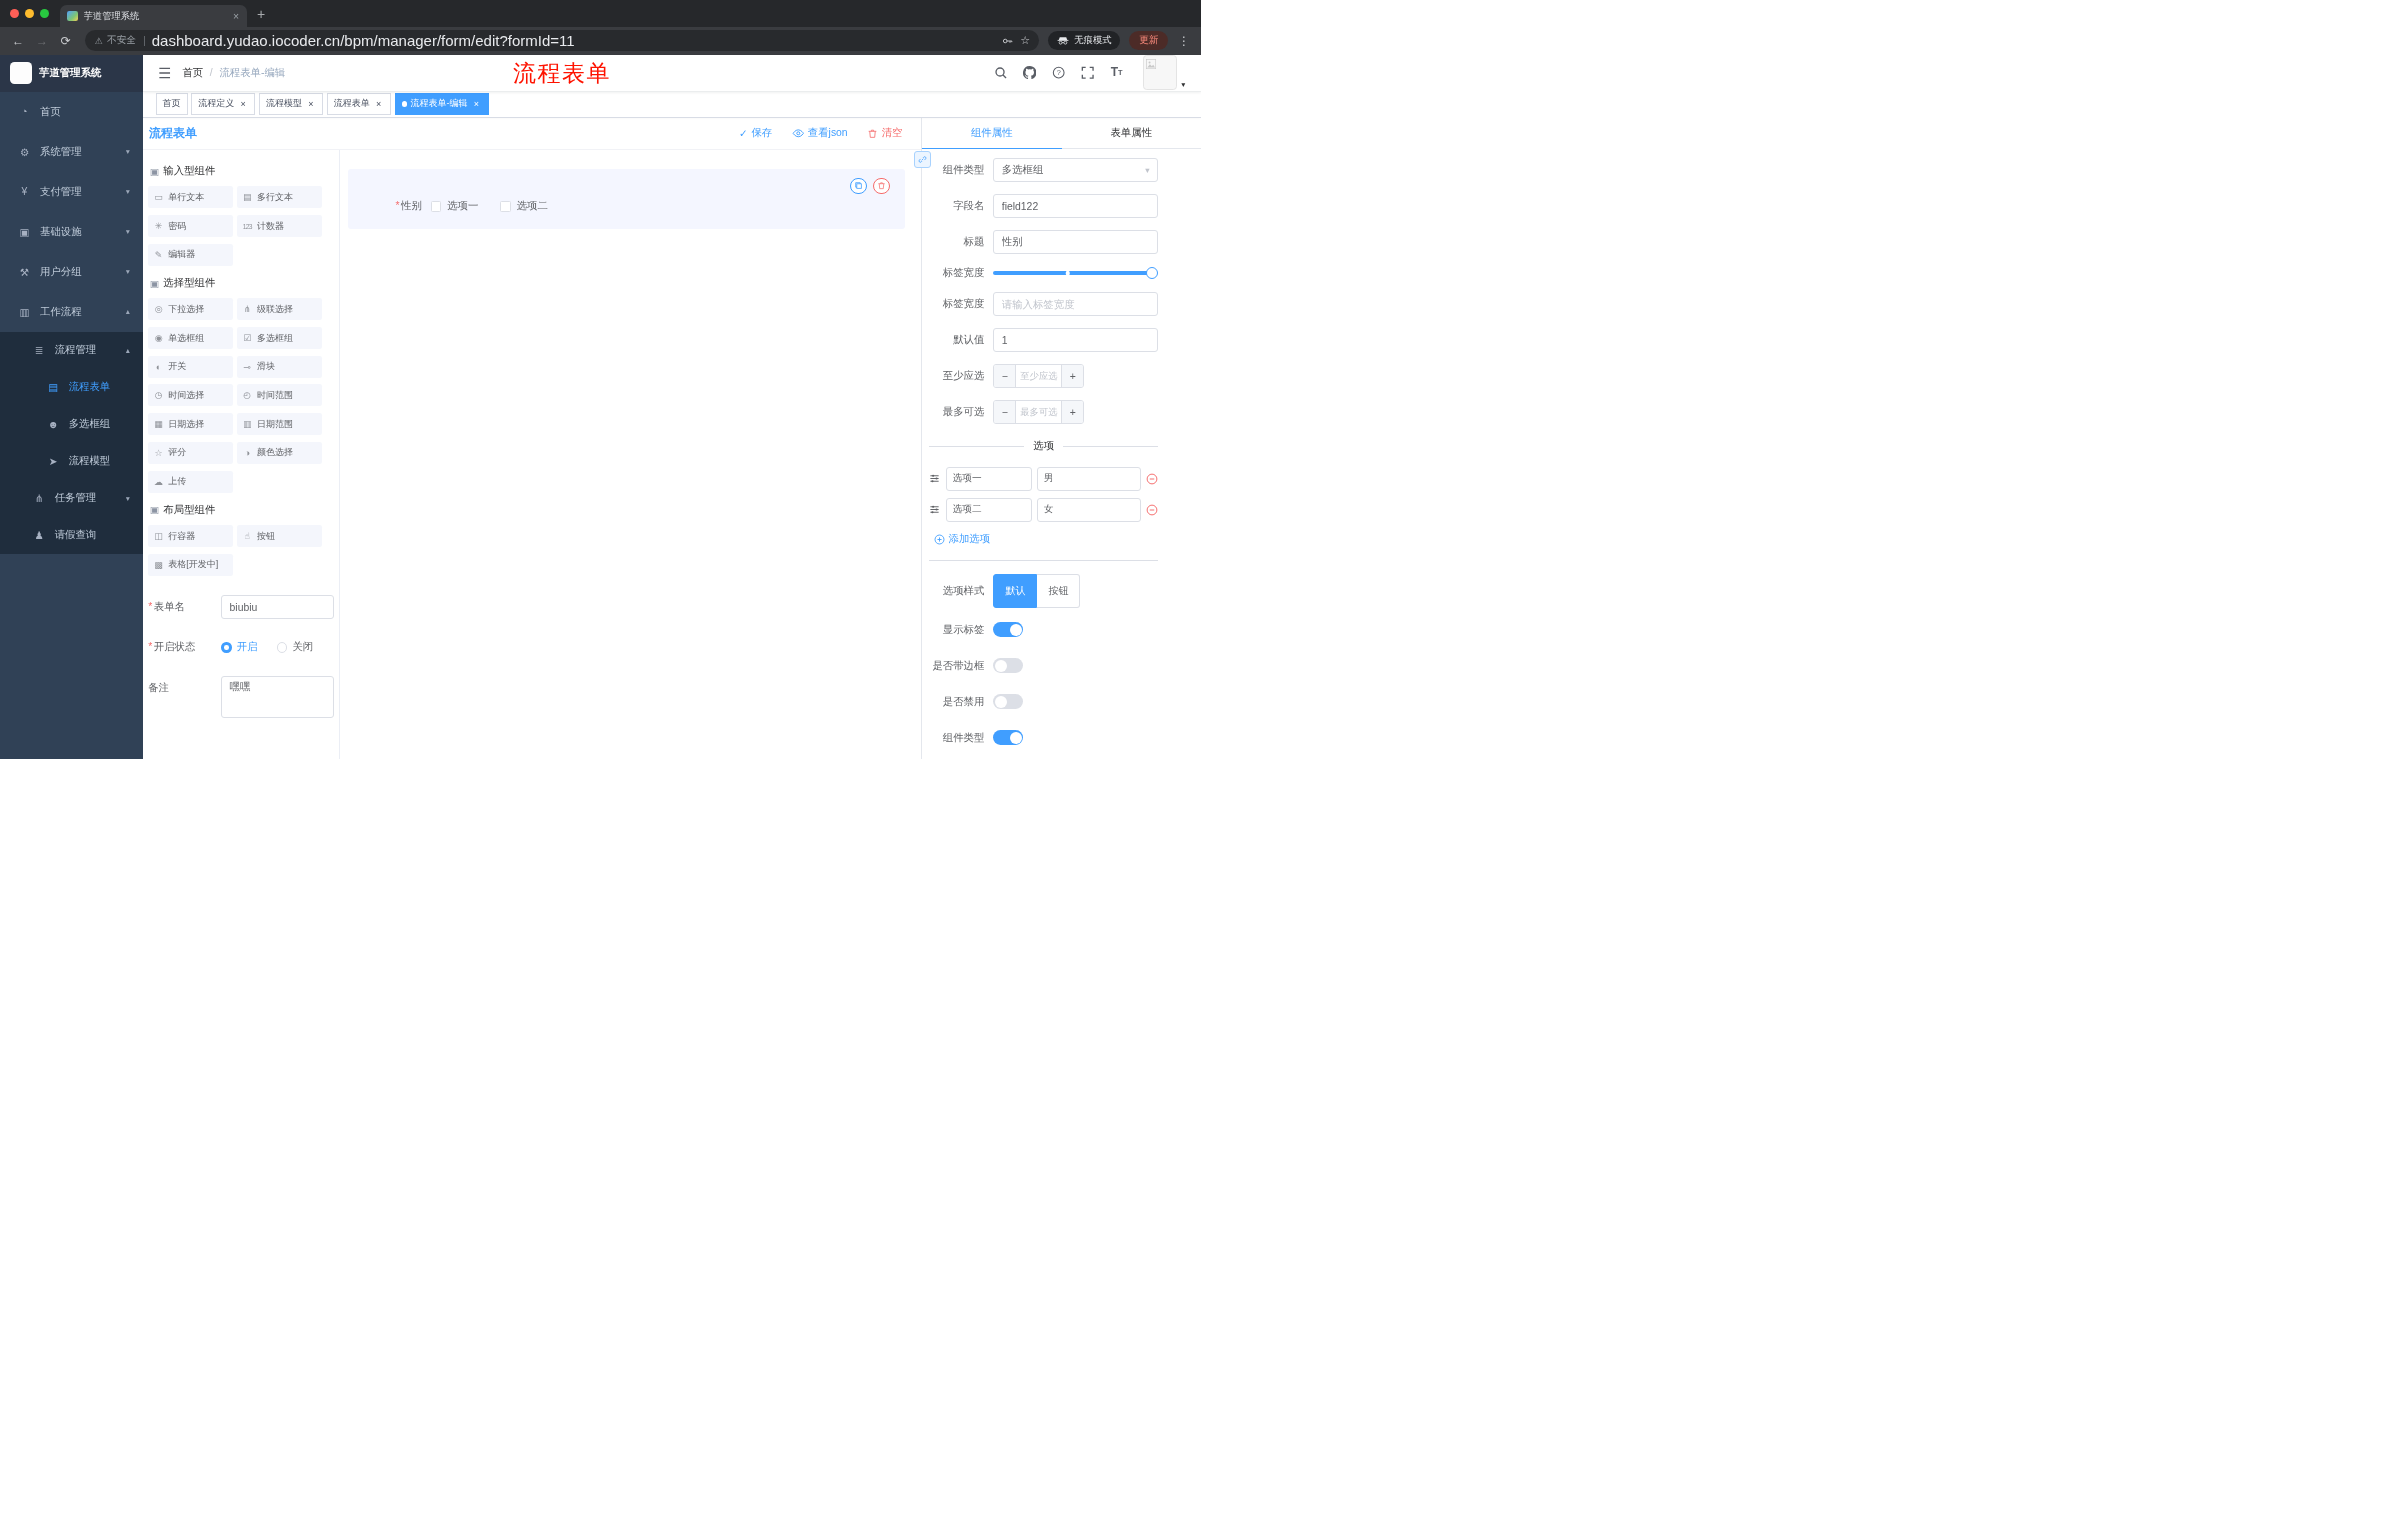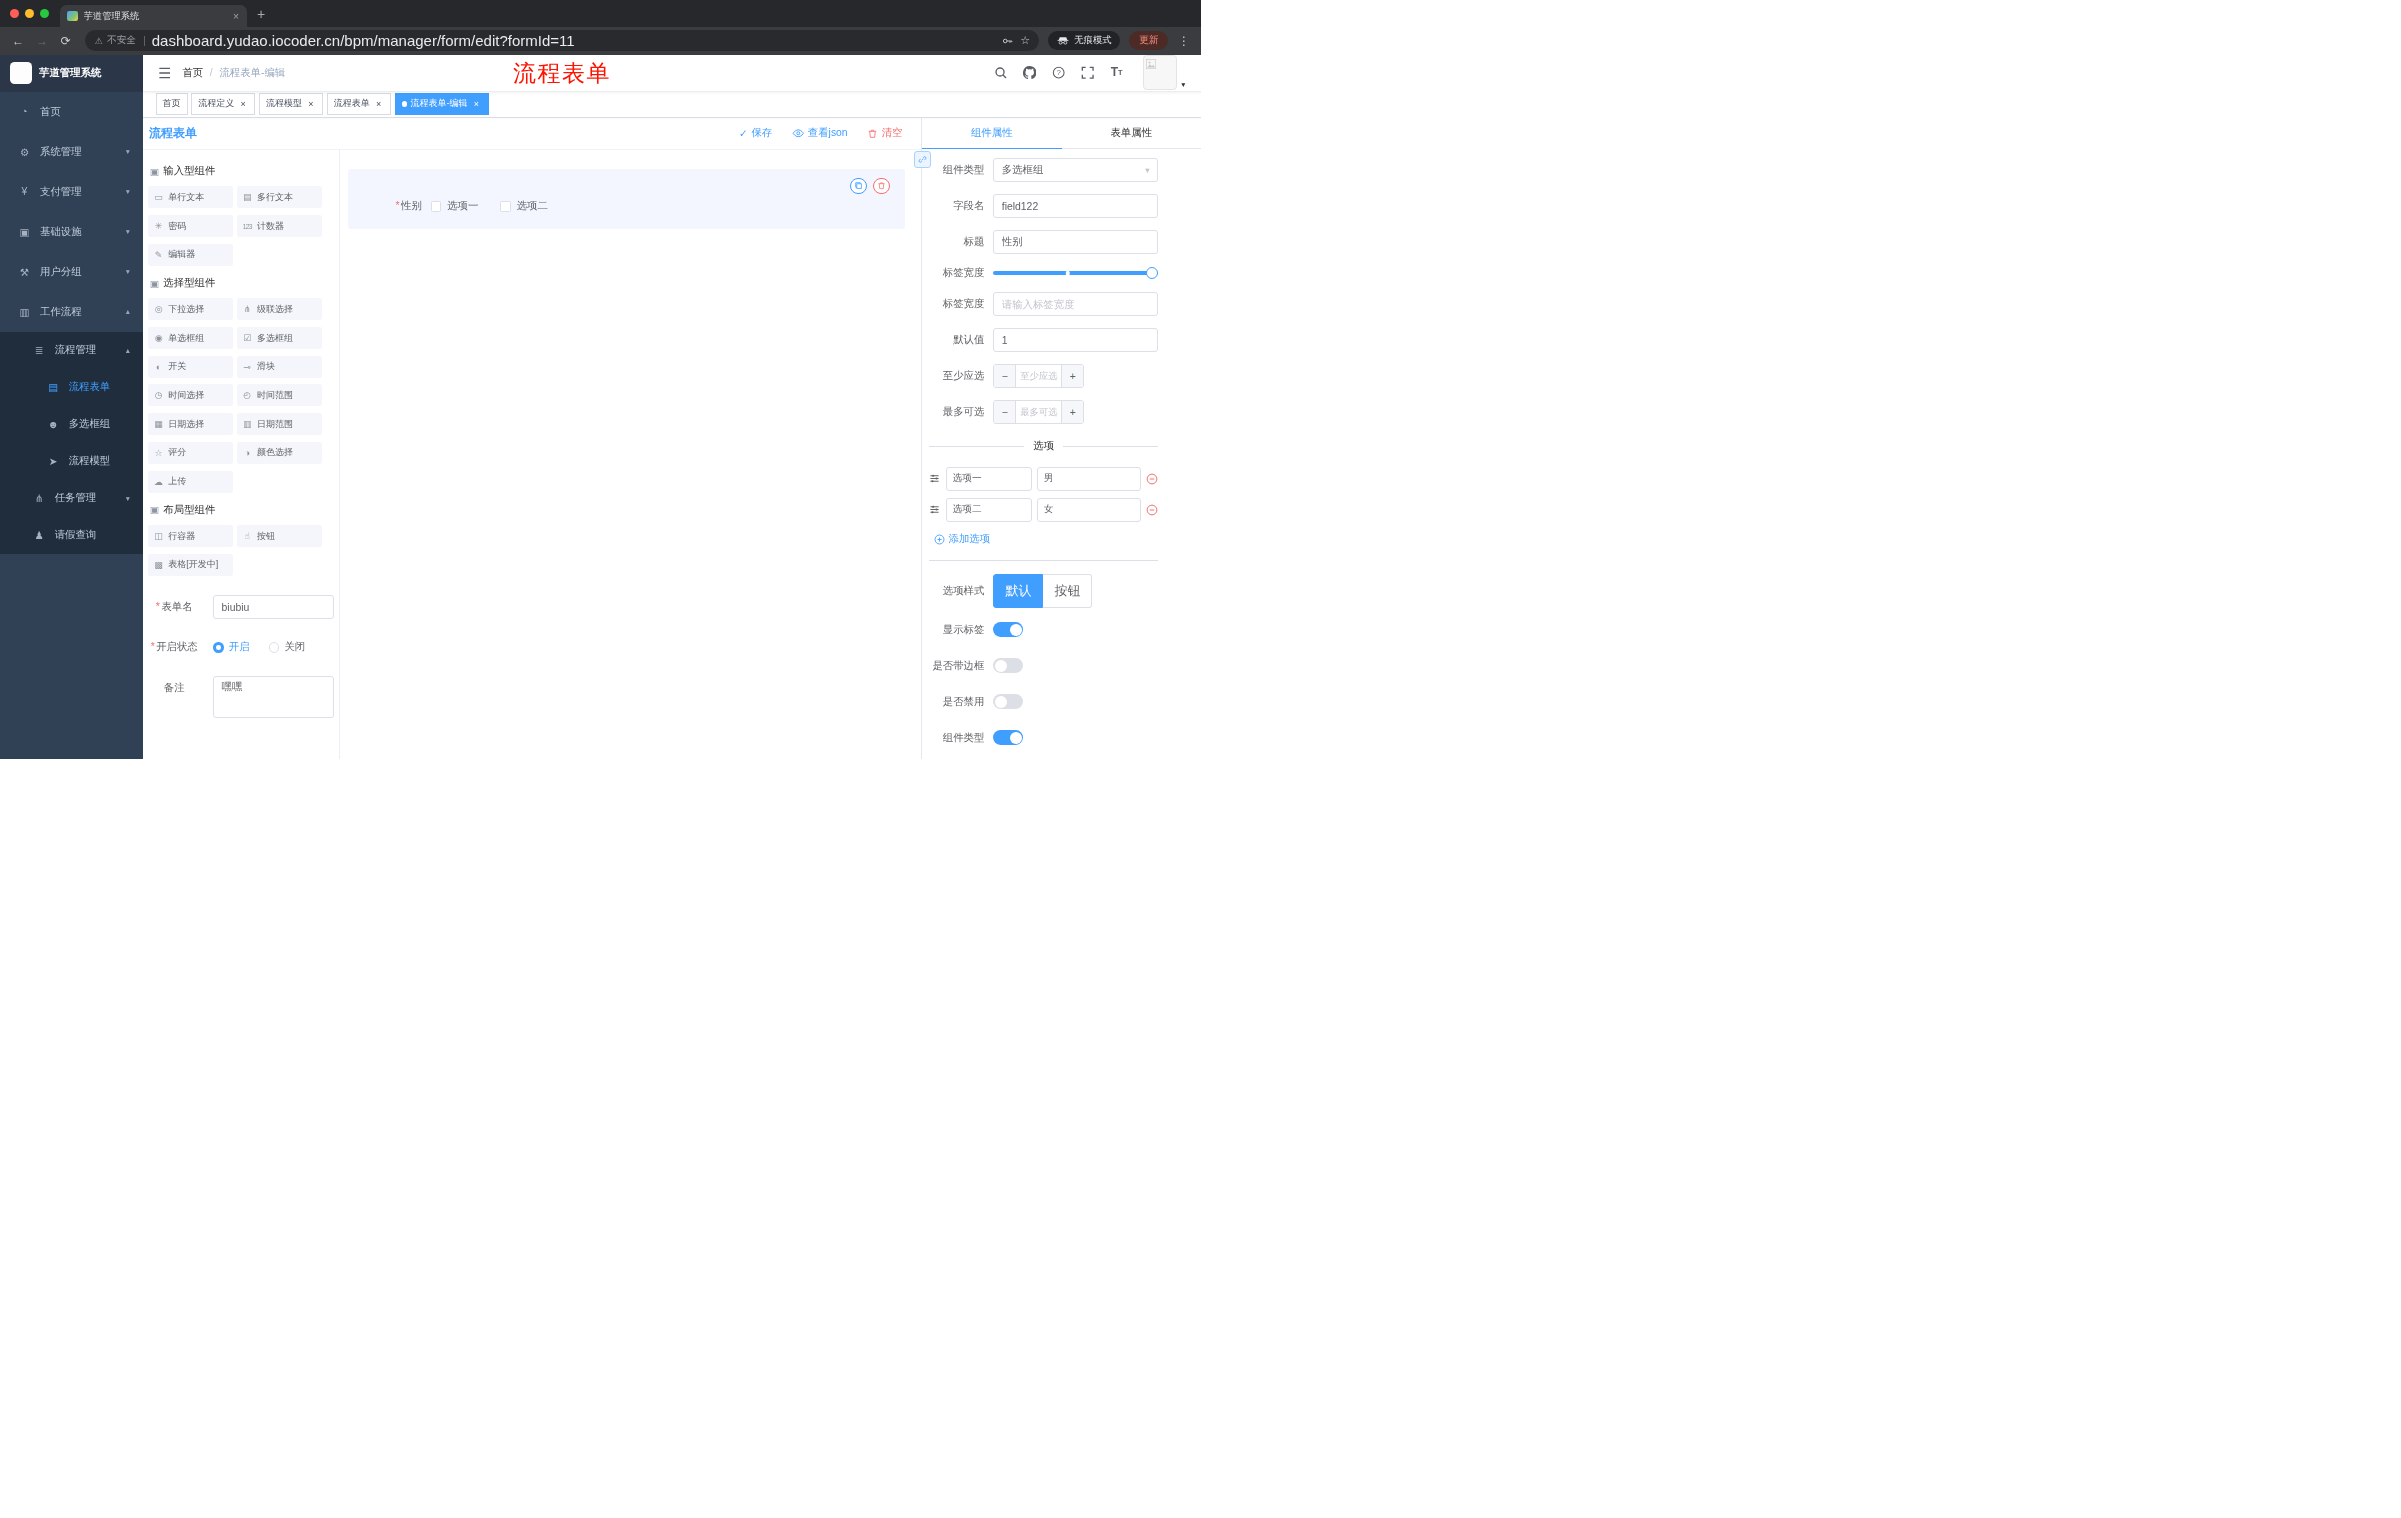--- a/index.html
+++ b/index.html
@@ -96,21 +96,21 @@
   .left-col{width:186px;border-right:0.7px solid #ebeef5;padding:7.4px 5.2px 0 5.2px;flex-shrink:0;overflow:hidden}
   .sec-head{display:flex;align-items:center;gap:4.5px;font-size:10.4px;color:#303133;margin:7.4px 0 8.2px 1.5px}
   .sec-icon{color:#8c94a3;font-size:9.7px}
   .chips{display:grid;grid-template-columns:85px 85px;gap:6.7px 3.7px;margin-bottom:10.4px}
   .chip{height:22px;background:#f4f6fc;border-radius:2.2px;display:flex;align-items:center;gap:4.5px;
        padding:0 5.2px;font-size:9px;color:#606266;cursor:move;white-space:nowrap;overflow:hidden}
   .chip-icon{color:#909399;font-size:9px;width:10.4px;text-align:center;flex-shrink:0}
   .chip-icon.tiny{font-size:6.7px;letter-spacing:-0.7px}
   .meta{margin-top:19.3px}
   .meta-row{display:flex;margin-bottom:16.3px;align-items:flex-start}
-  .meta-label{width:52px;text-align:center;font-size:10.4px;color:#606266;margin-right:13px;line-height:24px;flex-shrink:0;white-space:nowrap}
+  .meta-label{width:52px;text-align:left;font-size:10.4px;color:#606266;margin-right:21px;line-height:24px;flex-shrink:0;white-space:nowrap}
   .star-req{color:#f56c6c;margin-right:1.5px}
   .el-input{height:24px;width:100%;border:0.7px solid #dcdfe6;border-radius:3px;padding:0 7.4px;font-size:10.4px;
        color:#606266;outline:none;background:#fff;font-family:inherit;box-sizing:border-box}
   input::placeholder,textarea::placeholder{color:#c0c4cc}
   .el-textarea{height:42px;width:100%;border:0.7px solid #dcdfe6;border-radius:3px;padding:3.7px 7.4px;font-size:10.4px;
        color:#606266;resize:none;outline:none;font-family:inherit;box-sizing:border-box}
   .meta-ctl{flex:1}
   .radio-line{display:flex;align-items:center;gap:19.3px;height:24px}
   .radio{display:flex;align-items:center;gap:5.2px;font-size:10.4px;color:#606266;cursor:pointer}
   .rdot{width:10.4px;height:10.4px;border-radius:50%;border:0.7px solid #dcdfe6;background:#fff;box-sizing:border-box}
@@ -160,21 +160,21 @@
   .pdivider{display:flex;align-items:center;gap:9px;margin:15px 0 13.4px;color:#303133;font-size:10.4px}
   .pdivider::before,.pdivider::after{content:"";flex:1;height:0.7px;background:#dcdfe6}
   .opt-row{display:flex;align-items:center;gap:5.2px;margin-bottom:7.4px}
   .opt-input{height:24px;border:0.7px solid #dcdfe6;border-radius:3px;padding:0 6px;font-size:9.7px;color:#606266;
        min-width:0;font-family:inherit;outline:none;box-sizing:border-box}
   .opt-label-input{width:86px;flex-shrink:0}
   .opt-value-input{flex:1}
   .add-opt{display:flex;align-items:center;gap:3.7px;color:#409eff;font-size:10.4px;margin:10.4px 0 3px 4.5px;cursor:pointer}
   hr.plain{border:none;border-top:0.7px solid #dcdfe6;margin:13.4px 0}
   .segmented{display:flex}
-  .seg{height:23px;display:flex;align-items:center;padding:16px 11px;font-size:13px;border:0.7px solid #dcdfe6;
+  .seg{height:23px;display:flex;align-items:center;padding:16px 11px;font-size:10px;border:0.7px solid #dcdfe6;
        cursor:pointer;box-sizing:border-box}
   .seg.first{border-radius:3px 0 0 3px}
   .seg.last{border-radius:0 3px 3px 0;border-left:none;color:#606266;background:#fff}
   .seg.active{background:#409eff;border-color:#409eff;color:#fff}
   .prow.style-row{margin-bottom:14px}
   .prow.toggle-row{margin-bottom:21px}
   .switch{width:30px;height:15px;border-radius:7.4px;background:#dcdfe6;position:relative;cursor:pointer}
   .switch::after{content:"";position:absolute;left:1.5px;top:1.5px;width:12px;height:12px;border-radius:50%;background:#fff}
   .switch.on{background:#409eff}
   .switch.on::after{left:16.3px}

